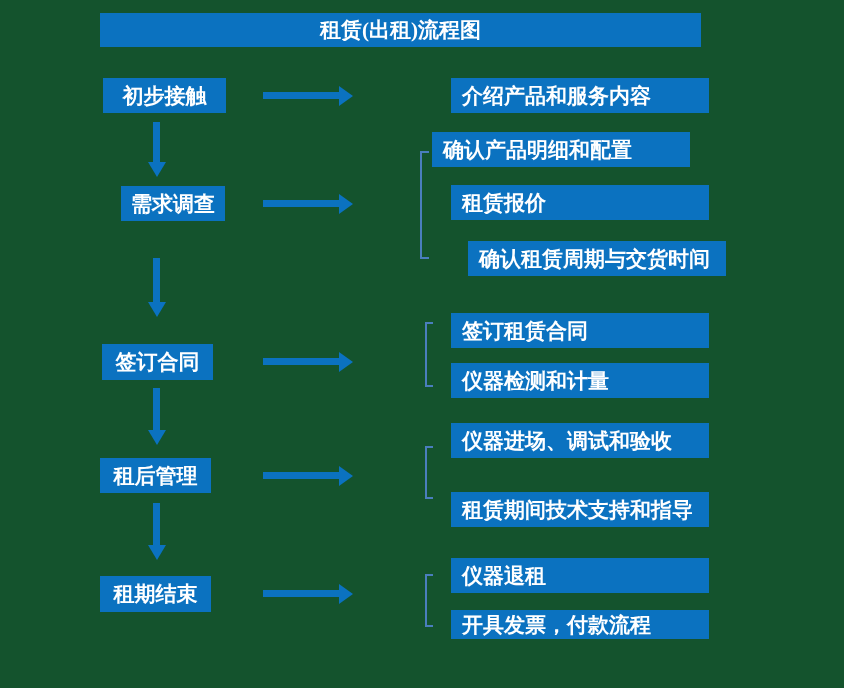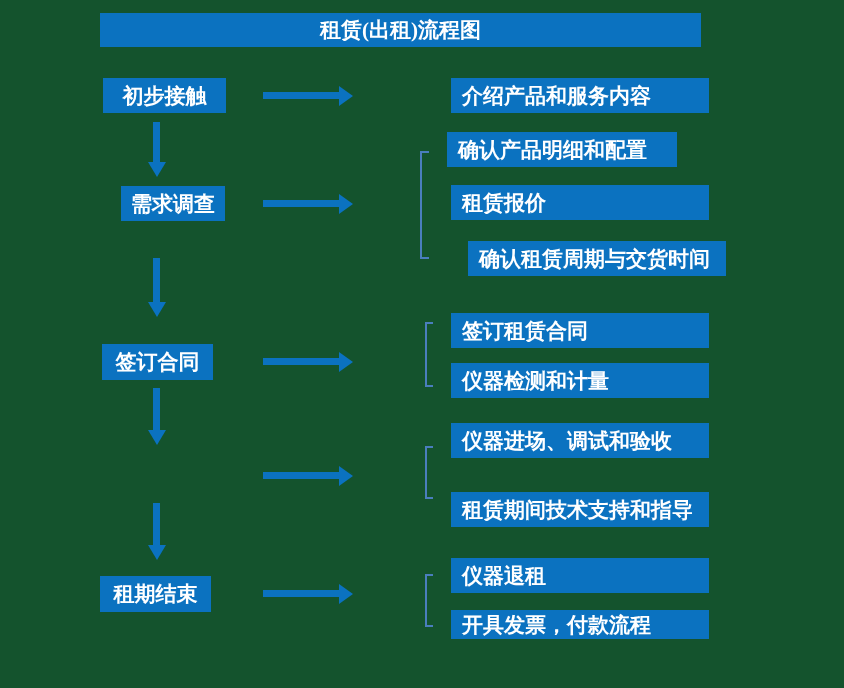--- a/index.html
+++ b/index.html
@@ -61,24 +61,25 @@
 </head>
 <body>
 
 <div class="canvas">
 
   <div class="banner">租赁(出租)流程图</div>
 
   <div class="box stage" style="left:103px;top:78px;width:123px;height:35px">初步接触</div>
   <div class="box stage" style="left:121px;top:186px;width:104px;height:35px">需求调查</div>
   <div class="box stage" style="left:102px;top:344px;width:111px;height:36px">签订合同</div>
+  <div class="box stage" style="left:100px;top:458px;width:111px;height:35px">租后管理</div>
   <div class="box stage" style="left:100px;top:576px;width:111px;height:36px">租期结束</div>
 
   <div class="box detail" style="left:443px;top:78px;width:258px;height:35px">介绍产品和服务内容</div>
-  <div class="box detail" style="left:439px;top:132px;width:230px;height:35px">确认产品明细和配置</div>
+  <div class="box detail" style="left:424px;top:132px;width:258px;height:35px">确认产品明细和配置</div>
   <div class="box detail" style="left:443px;top:185px;width:258px;height:35px">租赁报价</div>
   <div class="box detail" style="left:460px;top:241px;width:258px;height:35px">确认租赁周期与交货时间</div>
   <div class="box detail" style="left:443px;top:313px;width:258px;height:35px">签订租赁合同</div>
   <div class="box detail" style="left:443px;top:363px;width:258px;height:35px">仪器检测和计量</div>
   <div class="box detail" style="left:443px;top:423px;width:258px;height:35px">仪器进场、调试和验收</div>
   <div class="box detail" style="left:443px;top:492px;width:258px;height:35px">租赁期间技术支持和指导</div>
   <div class="box detail" style="left:443px;top:558px;width:258px;height:35px">仪器退租</div>
   <div class="box detail" style="left:443px;top:610px;width:258px;height:29px">开具发票，付款流程</div>
 
   <div class="arrow" style="left:263px;top:86px;width:90px;height:20px">

